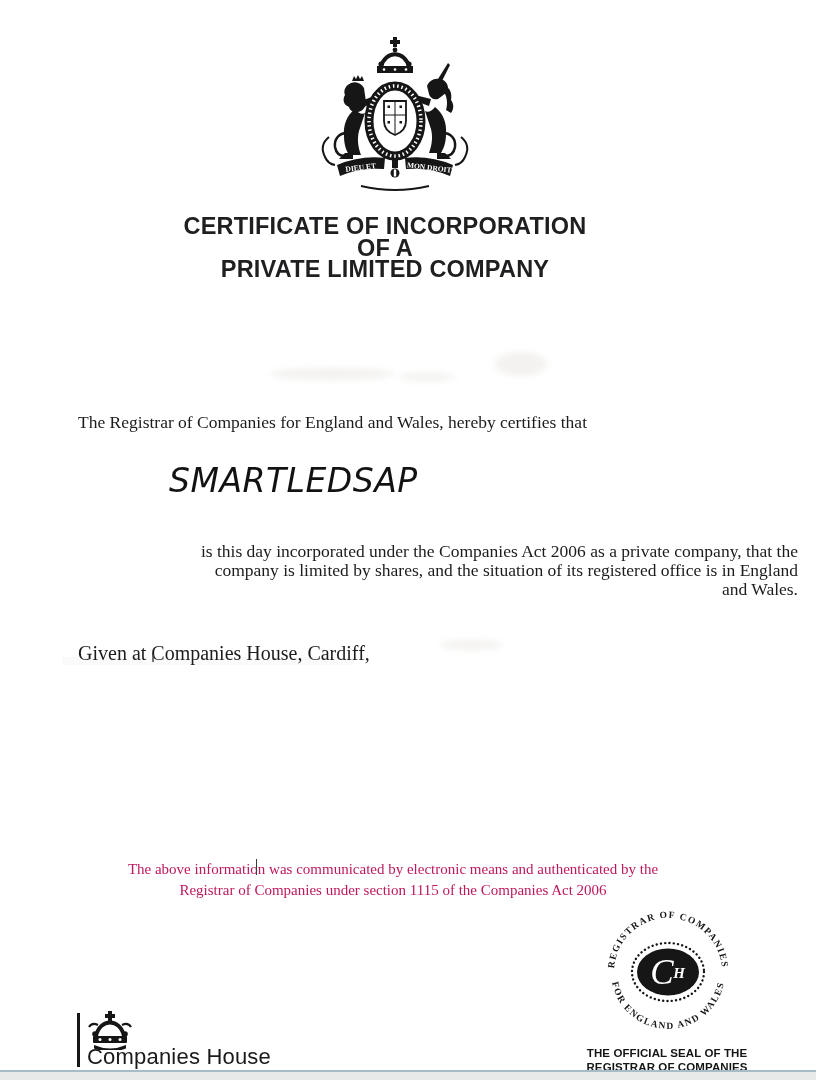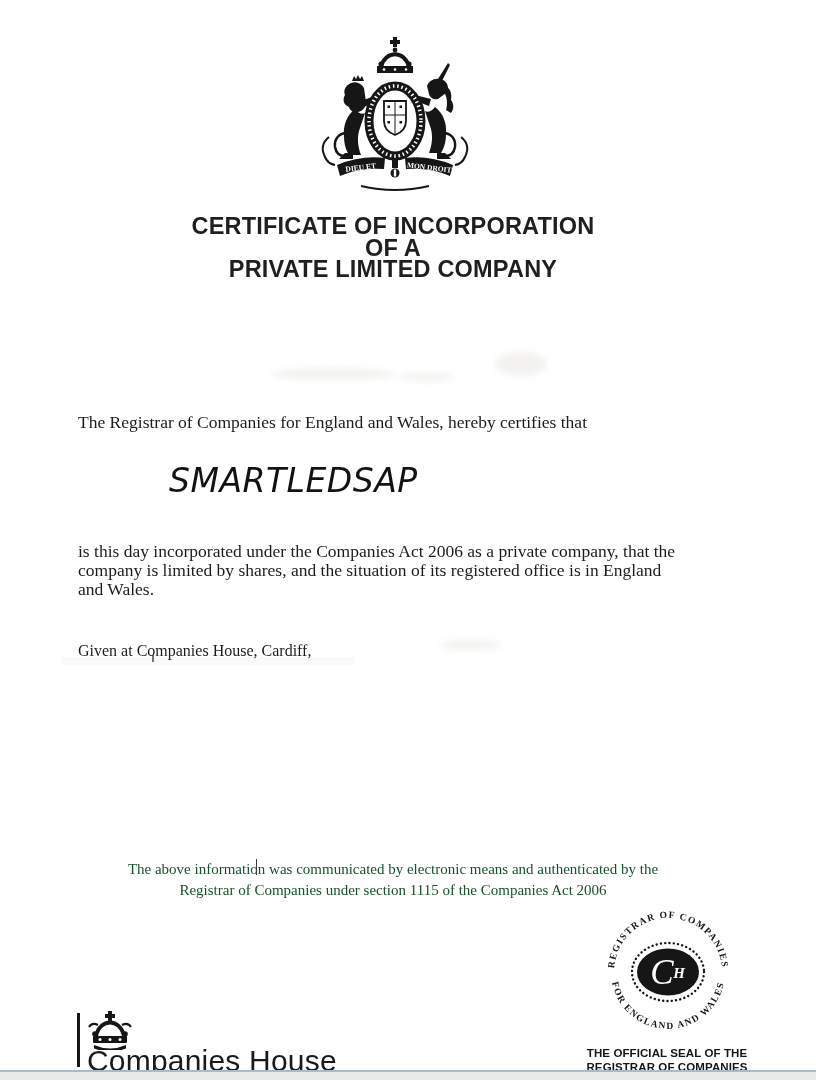--- a/index.html
+++ b/index.html
@@ -1,51 +1,51 @@
 <!DOCTYPE html>
 <html><head>
 <meta charset="utf-8">
 <style>
   html,body{margin:0;padding:0;background:#ffffff;}
   .page{position:relative;width:816px;height:1080px;background:#ffffff;overflow:hidden;
         font-family:"Liberation Serif",serif;color:#1c1c1e;}
   .abs{position:absolute;}
-  .ml{white-space:pre-line;}
+  .ml{white-space:pre-line;text-align:right;}
 
   .arms-svg{position:absolute;left:303px;top:36px;width:184px;height:158px;}
 
-  .title{left:98px;top:216px;width:590px;text-align:center;
+  .title{left:90px;top:216px;width:590px;text-align:center;
          font-family:"Liberation Sans",sans-serif;font-weight:bold;
          font-size:23.5px;line-height:21.5px;color:#1f1f21;letter-spacing:.2px;}
 
   .smudge{position:absolute;background:rgba(168,160,148,.14);filter:blur(3px);border-radius:50%;}
 
   .registrar-line{left:78px;top:412px;font-size:17.5px;}
   .company-name{left:169px;top:461px;font-family:"DejaVu Sans",sans-serif;
                 font-size:33px;color:#121212;letter-spacing:.5px;font-style:italic;}
   .body-par{left:78px;top:542px;width:720px;font-size:17.5px;line-height:19px;}
-  .given-line{left:78px;top:642px;font-size:16px;}
+  .given-line{left:78px;top:642px;font-size:20px;}
 
   .noise-band{position:absolute;left:62px;top:657px;width:292px;height:8px;
               background:rgba(90,90,90,.03);}
   .tick{position:absolute;left:152px;top:655px;width:1.5px;height:7px;background:#4a4a4a;opacity:.75;}
 
   .footer-note{left:93px;top:859px;width:600px;text-align:center;
-               font-size:15px;line-height:20.5px;color:#14532d;}
+               font-size:15px;line-height:20.5px;color:#be185d;}
   .cursor-bar{position:absolute;left:256px;top:859px;width:1.2px;height:16px;background:#3a3a3a;}
 
   .seal-svg{position:absolute;left:592px;top:906px;width:152px;height:132px;}
   .seal-caption{left:567px;top:1034px;width:200px;text-align:center;
                 font-family:"Liberation Sans",sans-serif;font-weight:bold;
                 font-size:11.5px;line-height:13.5px;color:#151515;letter-spacing:.1px;margin-top:13px;}
 
   .ch-bar{position:absolute;left:77px;top:1013px;width:3px;height:54px;background:#161616;}
   .ch-crown{position:absolute;left:88px;top:1010px;width:44px;height:40px;}
   .ch-word{left:87px;top:1044px;font-family:"Liberation Sans",sans-serif;
-           font-size:30px;color:#1a1a1a;letter-spacing:.2px;}
+           font-size:22px;color:#1a1a1a;letter-spacing:.2px;}
 
   .edge-line{position:absolute;left:0;top:1070px;width:816px;height:2px;background:#a6bcc6;}
   .edge-area{position:absolute;left:0;top:1072px;width:816px;height:8px;background:#e8eaea;}
 
   .seal-arc{font-family:"Liberation Serif",serif;font-size:9.5px;letter-spacing:1.4px;font-weight:600;fill:#161616;}
   .motto-txt{font-family:"Liberation Serif",serif;fill:#ffffff;font-weight:bold;}
 </style>
 </head>
 <body>
 

